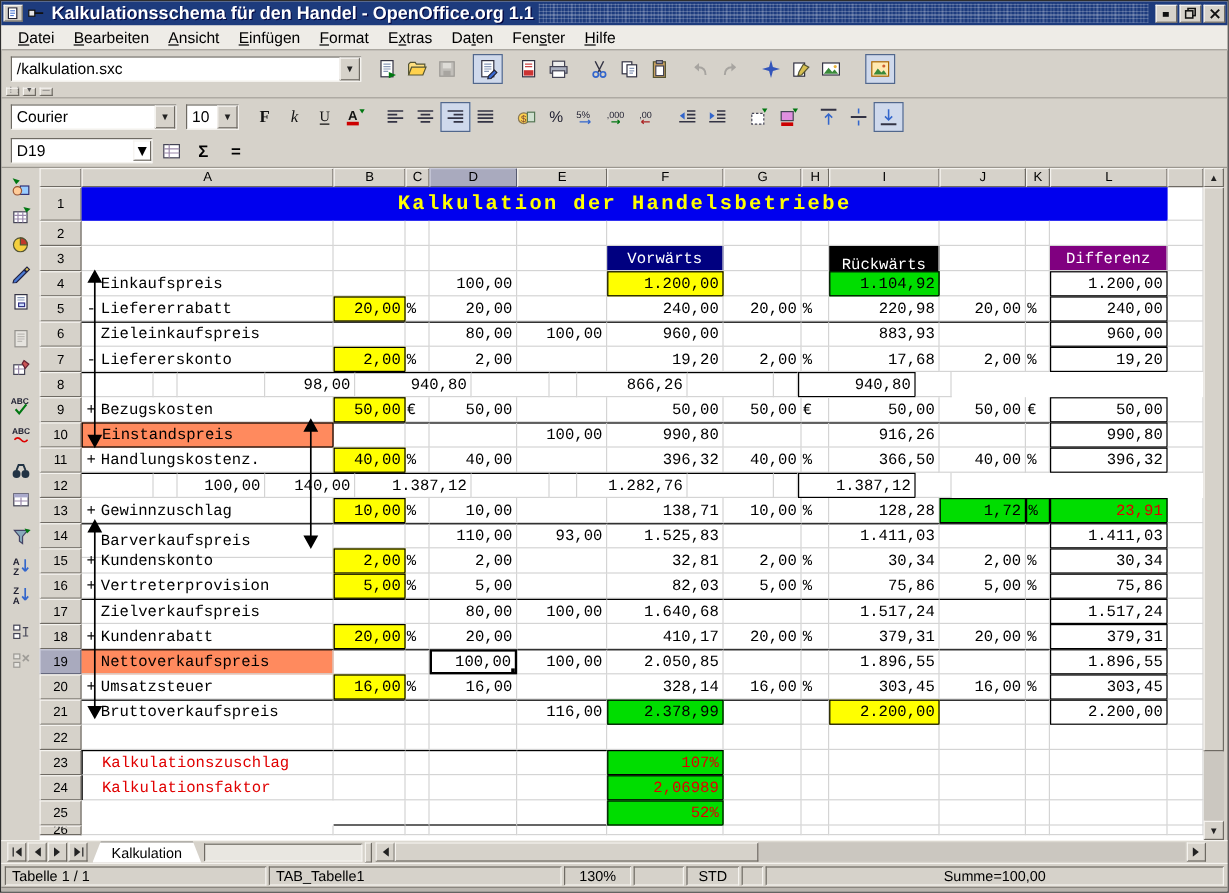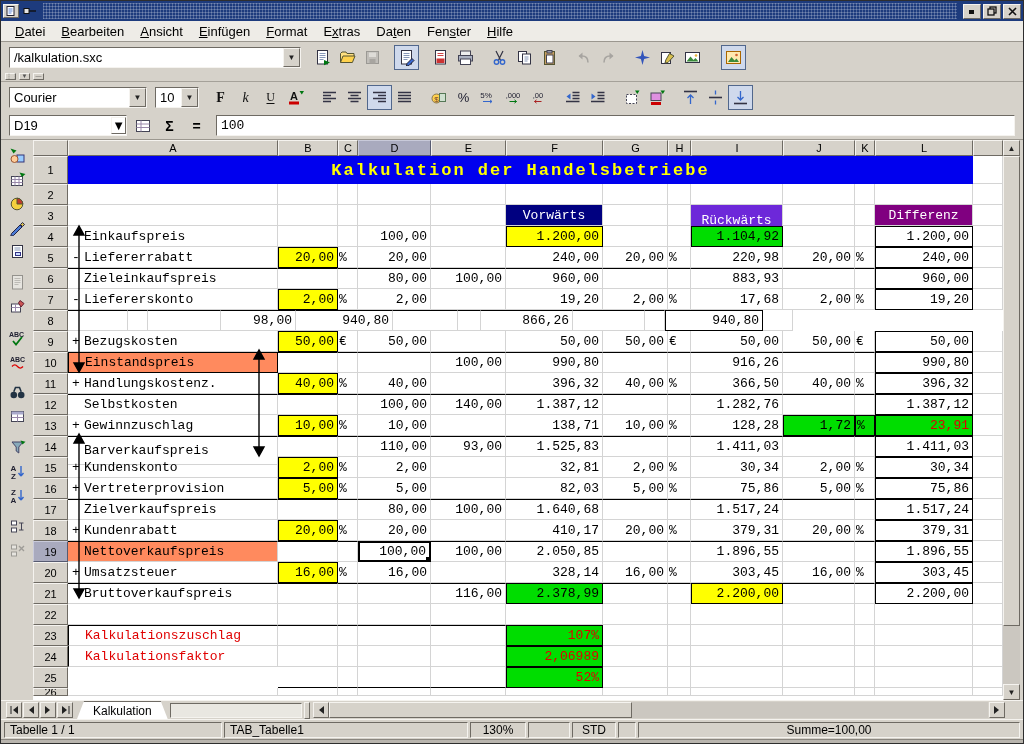--- a/index.html
+++ b/index.html
@@ -115,20 +115,21 @@
           <rect x="1" y="0.5" width="7" height="9" fill="#fff" stroke="#223"></rect>
           <path d="M2.5 3h4M2.5 5h4M2.5 7h3" stroke="#36c" stroke-width="0.8"></path>
         </svg>
     </div>
     <div class="pin">
       <svg width="14" height="12" viewBox="0 0 14 12">
           <rect x="1" y="3.5" width="5" height="5" fill="#e5e5e5" stroke="#111"></rect>
           <path d="M6 6h7" stroke="#111" stroke-width="1.4"></path>
         </svg>
     </div>
+    <span class="ttext">Kalkulationsschema für den Handel - OpenOffice.org 1.1</span>
     <div class="tex"></div>
     <div class="wbtn raised">
         <svg width="8" height="8">
           <rect x="1" y="3" width="5" height="4" fill="#111"></rect>
         </svg>
       </div>
     <div class="wbtn raised">
         <svg width="10" height="10">
           <rect x="3" y="1" width="6" height="6" fill="none" stroke="#111" stroke-width="1.3"></rect>
           <rect x="1" y="3" width="6" height="6" fill="#d6d2ca" stroke="#111" stroke-width="1.3"></rect>
@@ -416,21 +417,20 @@
       <span class="cbtn raised">▼</span>
     </div>
     <div class="fbtn">
       <svg width="16" height="16" viewBox="0 0 16 16">
           <rect x="1.5" y="2.5" width="13" height="11" fill="#fff" stroke="#445"></rect>
           <path d="M1.5 6h13M6 2.5v11M1.5 9.5h13" stroke="#98a"></path>
         </svg>
     </div>
     <div class="fbtn" style="font-weight:bold;">Σ</div>
     <div class="fbtn" style="font-weight:bold;">=</div>
-    <input class="finput sunken" value="100" style="">
   </div>
 
   <div class="sheetwrap">
     <div class="maintb" id="mainToolbar">
         <div class="mtbtn">
           <svg width="17" height="17" viewBox="0 0 17 17">
             <path d="M1.5 1.5l6 2-3 3z" fill="#071"></path>
             <rect x="8" y="8" width="7" height="7" fill="#9cf" stroke="#337"></rect>
             <circle cx="5.5" cy="12" r="3.5" fill="#fc9" stroke="#953"></circle>
           </svg>
@@ -588,21 +588,21 @@
             <span class="op"></span>
             <span></span>
           </div>
           <div class="cell" style="width: 60px; height: 21px;"></div>
           <div class="cell" style="width: 20px; height: 21px;"></div>
           <div class="cell" style="width: 73px; height: 21px;"></div>
           <div class="cell" style="width: 75px; height: 21px;"></div>
           <div class="cell al-c" style="width: 97px; height: 21px; background: rgb(0, 0, 128); color: rgb(255, 255, 255);">Vorwärts</div>
           <div class="cell" style="width: 65px; height: 21px;"></div>
           <div class="cell" style="width: 23px; height: 21px;"></div>
-          <div class="cell al-c" style="width: 92px; height: 32px; background: #6d28d9; color: rgb(255, 255, 255);">Rückwärts</div>
+          <div class="cell al-c" style="width: 92px; height: 32px; background: #000000; color: rgb(255, 255, 255);">Rückwärts</div>
           <div class="cell" style="width: 72px; height: 21px;"></div>
           <div class="cell" style="width: 20px; height: 21px;"></div>
           <div class="cell al-c" style="width: 98px; height: 21px; background: rgb(128, 0, 128); color: rgb(255, 255, 255);">Differenz</div>
           <div class="cell" style="width: 30px; height: 21px;"></div>
         </div>
         <div class="grow" style="height: 21px;">
           <div class="rhdr" style="width: 35px; height: 21px;">4</div>
           <div class="cell lbl" style="width: 210px; height: 21px;">
             <span class="op"></span>
             <span>Einkaufspreis</span>
@@ -744,24 +744,20 @@
           <div class="cell" style="width: 65px; height: 21px;">40,00</div>
           <div class="cell al-l" style="width: 23px; height: 21px;">%</div>
           <div class="cell" style="width: 92px; height: 21px;">366,50</div>
           <div class="cell" style="width: 72px; height: 21px;">40,00</div>
           <div class="cell al-l" style="width: 20px; height: 21px;">%</div>
           <div class="cell bd" style="width: 98px; height: 21px;">396,32</div>
           <div class="cell" style="width: 30px; height: 21px;"></div>
         </div>
         <div class="grow" style="height: 21px;">
           <div class="rhdr" style="width: 35px; height: 21px;">12</div>
-          <div class="cell bt lbl" style="width: 210px; height: 21px;">
-            <span class="op"></span>
-            <span>Selbstkosten</span>
-          </div>
           <div class="cell bt" style="width: 60px; height: 21px;"></div>
           <div class="cell bt" style="width: 20px; height: 21px;"></div>
           <div class="cell bt" style="width: 73px; height: 21px;">100,00</div>
           <div class="cell bt" style="width: 75px; height: 21px;">140,00</div>
           <div class="cell bt" style="width: 97px; height: 21px;">1.387,12</div>
           <div class="cell bt" style="width: 65px; height: 21px;"></div>
           <div class="cell bt" style="width: 23px; height: 21px;"></div>
           <div class="cell bt" style="width: 92px; height: 21px;">1.282,76</div>
           <div class="cell bt" style="width: 72px; height: 21px;"></div>
           <div class="cell bt" style="width: 20px; height: 21px;"></div>

